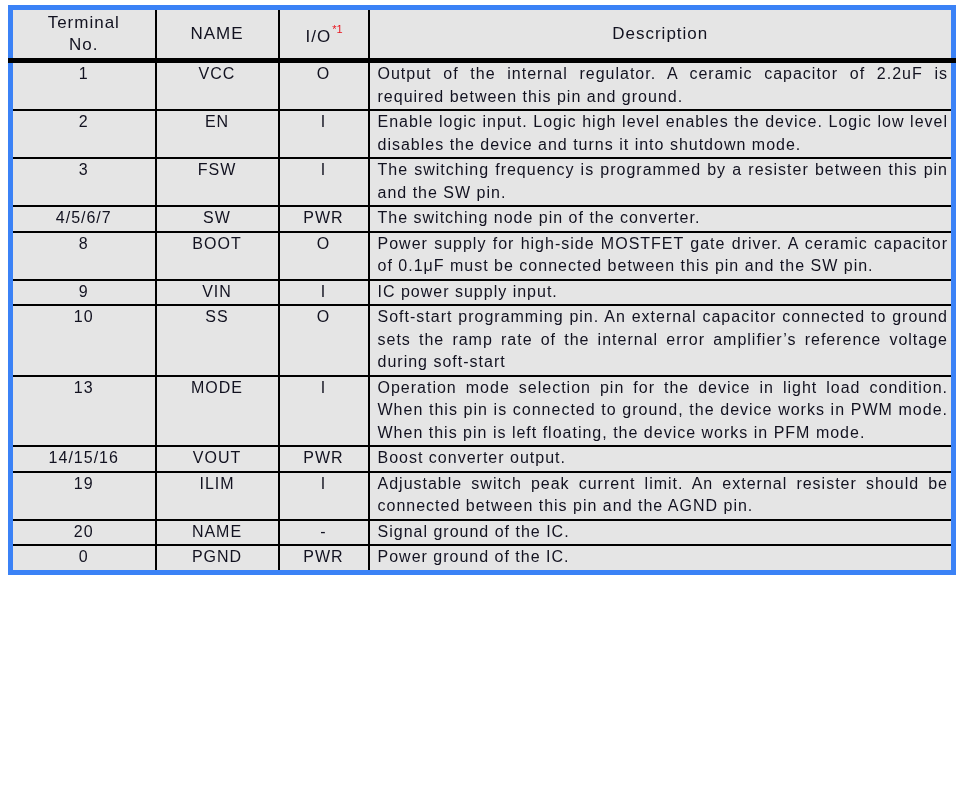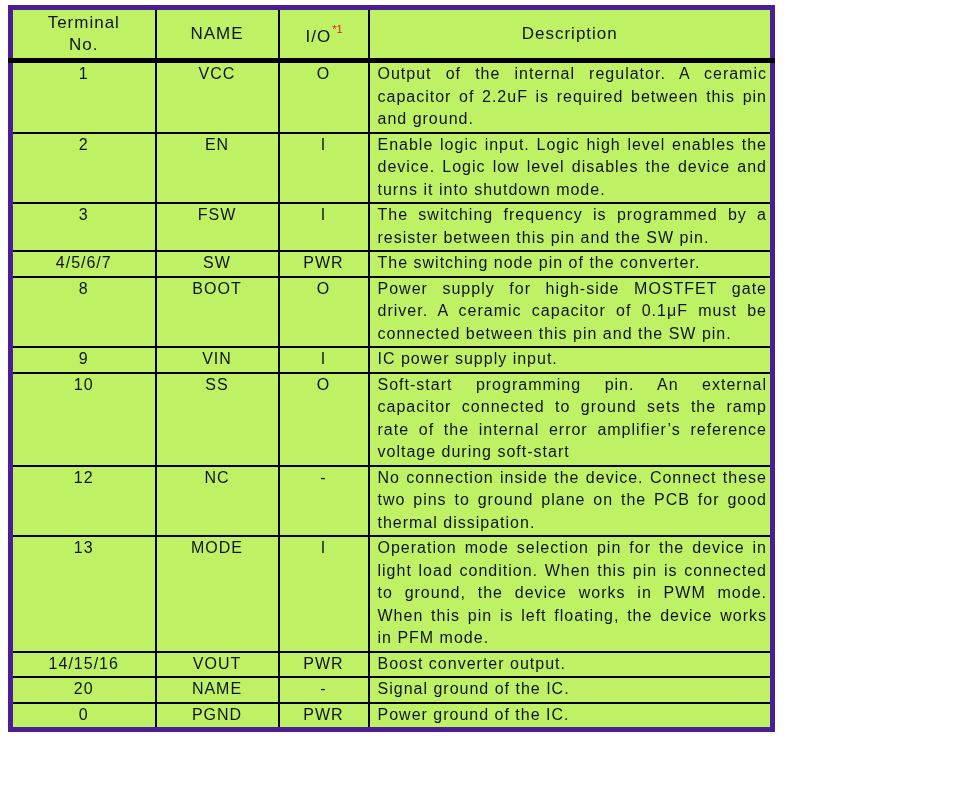--- a/index.html
+++ b/index.html
@@ -8,23 +8,23 @@
     width: 966px;
     height: 803px;
     font-family: "Liberation Sans", sans-serif;
     color: #121220;
   }
   .page { padding: 5px 0 0 8px; }
 
   table.pin-table {
     border-collapse: collapse;
     table-layout: fixed;
-    width: 767px;
-    border: 5px solid #4c1d95;
-    background: #bef264;
+    width: 948px;
+    border: 5px solid #3b82f6;
+    background: #e5e5e5;
   }
   col.c1 { width: 145px; }
   col.c2 { width: 123px; }
   col.c3 { width: 90px; }
 
   th, td {
     border: 2px solid #000;
     vertical-align: top;
     letter-spacing: 1px;
   }
@@ -134,43 +134,43 @@
   </tr>
 
   <tr>
     <td class="c-terminal">10</td>
     <td class="c-name">SS</td>
     <td class="c-io">O</td>
     <td class="c-desc">Soft-start programming pin. An external capacitor connected to ground sets the ramp rate of the internal error amplifier’s reference voltage during soft-start</td>
   </tr>
 
 
-  <tr>
-    <td class="c-terminal">12</td>
-    <td class="c-name">NC</td>
-    <td class="c-io">-</td>
-    <td class="c-desc">No connection inside the device. Connect these two pins to ground plane on the PCB for good thermal dissipation.</td>
-  </tr>
 
   <tr>
     <td class="c-terminal">13</td>
     <td class="c-name">MODE</td>
     <td class="c-io">I</td>
     <td class="c-desc">Operation mode selection pin for the device in light load condition. When this pin is connected to ground, the device works in PWM mode. When this pin is left floating, the device works in PFM mode.</td>
   </tr>
 
   <tr>
     <td class="c-terminal">14/15/16</td>
     <td class="c-name">VOUT</td>
     <td class="c-io">PWR</td>
     <td class="c-desc">Boost converter output.</td>
   </tr>
 
 
 
+  <tr>
+    <td class="c-terminal">19</td>
+    <td class="c-name">ILIM</td>
+    <td class="c-io">I</td>
+    <td class="c-desc">Adjustable switch peak current limit. An external resister should be connected between this pin and the AGND pin.</td>
+  </tr>
 
   <tr>
     <td class="c-terminal">20</td>
     <td class="c-name">NAME</td>
     <td class="c-io">-</td>
     <td class="c-desc">Signal ground of the IC.</td>
   </tr>
 
   <tr>
     <td class="c-terminal">0</td>

